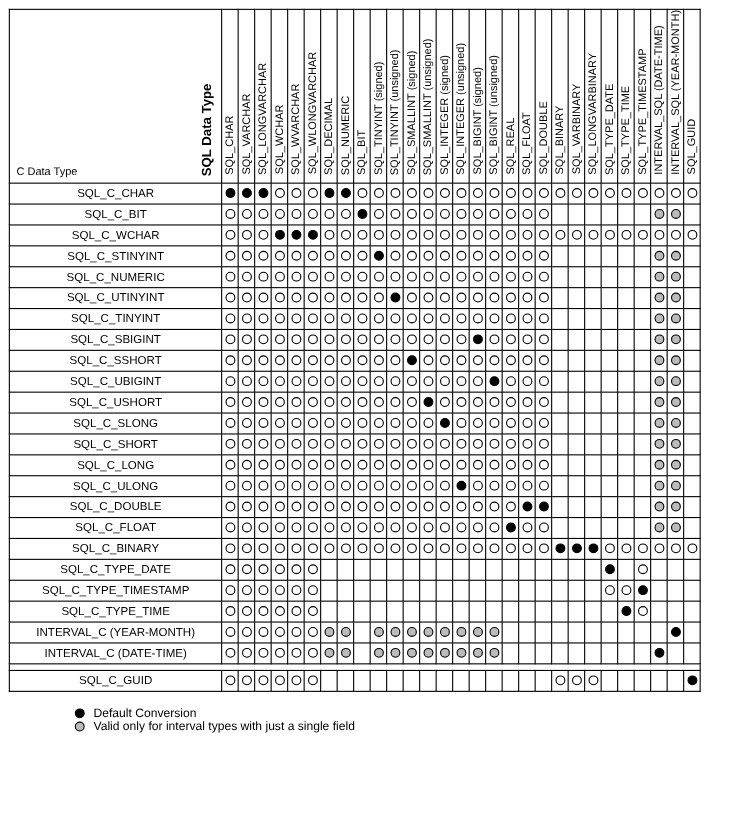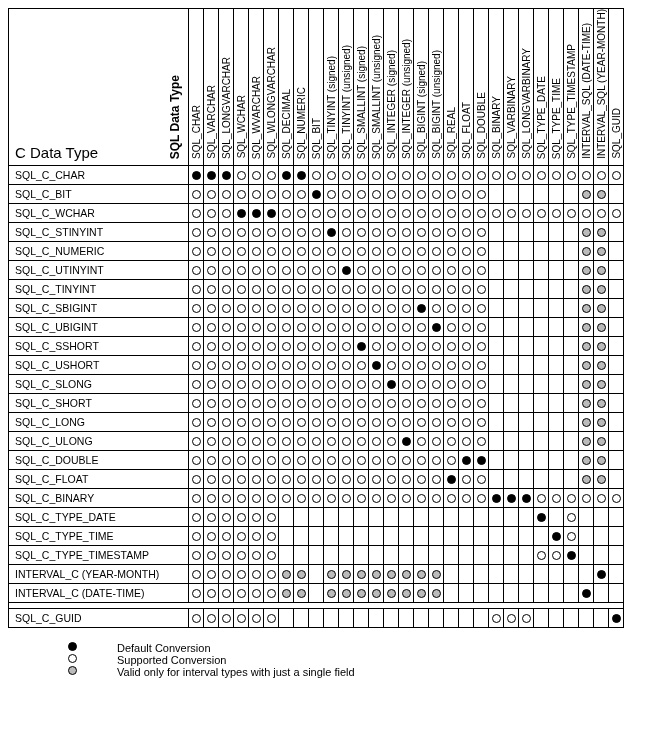--- a/index.html
+++ b/index.html
@@ -52,28 +52,28 @@
     writing-mode: vertical-rl;
     transform: rotate(180deg);
     font-weight: bold;
     font-size: 12px;
     position: absolute;
     right: 6px;
     bottom: 6px;
   }
   th.corner .c-label {
     font-weight: normal;
-    font-size: 15px;
+    font-size: 10px;
     position: absolute;
     left: 6px;
     bottom: 4px;
   }
   td.rowhead {
-    text-align: left;
-    padding: 2px 6px;
+    text-align: center;
+    padding: 2px 24px;
     font-size: 10.5px;
     white-space: nowrap;
     height: 19px;
   }
   tr.gap td {
     height: 6px;
     border-left: 1px solid #000;
     border-right: 1px solid #000;
     border-top: 1px solid #000;
     border-bottom: 1px solid #000;
@@ -91,22 +91,21 @@
   .mark.S { background: #fff; }
   .mark.V { background: #bbb; }
   .legend {
     margin-top: 14px;
     margin-left: 60px;
     font-size: 11px;
   }
   .legend div {
     margin: 0 0;
     display: flex;
-    align-items: flex-start;
-    gap: 32px;
+    align-items: center;
   }
   .legend .mark {
     margin-right: 8px;
     flex: 0 0 auto;
   }
 </style>
 </head>
 <body>
 
 <table>
@@ -398,20 +397,52 @@
         <td class="cell"></td>
         <td class="cell"></td>
         <td class="cell"></td>
         <td class="cell"></td>
         <td class="cell"></td>
         <td class="cell"><span class="mark V"></span></td>
         <td class="cell"><span class="mark V"></span></td>
         <td class="cell"></td>
       </tr>
       <tr>
+        <td class="rowhead">SQL_C_SSHORT</td>
+        <td class="cell"><span class="mark S"></span></td>
+        <td class="cell"><span class="mark S"></span></td>
+        <td class="cell"><span class="mark S"></span></td>
+        <td class="cell"><span class="mark S"></span></td>
+        <td class="cell"><span class="mark S"></span></td>
+        <td class="cell"><span class="mark S"></span></td>
+        <td class="cell"><span class="mark S"></span></td>
+        <td class="cell"><span class="mark S"></span></td>
+        <td class="cell"><span class="mark S"></span></td>
+        <td class="cell"><span class="mark S"></span></td>
+        <td class="cell"><span class="mark S"></span></td>
+        <td class="cell"><span class="mark D"></span></td>
+        <td class="cell"><span class="mark S"></span></td>
+        <td class="cell"><span class="mark S"></span></td>
+        <td class="cell"><span class="mark S"></span></td>
+        <td class="cell"><span class="mark S"></span></td>
+        <td class="cell"><span class="mark S"></span></td>
+        <td class="cell"><span class="mark S"></span></td>
+        <td class="cell"><span class="mark S"></span></td>
+        <td class="cell"><span class="mark S"></span></td>
+        <td class="cell"></td>
+        <td class="cell"></td>
+        <td class="cell"></td>
+        <td class="cell"></td>
+        <td class="cell"></td>
+        <td class="cell"></td>
+        <td class="cell"><span class="mark V"></span></td>
+        <td class="cell"><span class="mark V"></span></td>
+        <td class="cell"></td>
+      </tr>
+      <tr>
         <td class="rowhead">SQL_C_UBIGINT</td>
         <td class="cell"><span class="mark S"></span></td>
         <td class="cell"><span class="mark S"></span></td>
         <td class="cell"><span class="mark S"></span></td>
         <td class="cell"><span class="mark S"></span></td>
         <td class="cell"><span class="mark S"></span></td>
         <td class="cell"><span class="mark S"></span></td>
         <td class="cell"><span class="mark S"></span></td>
         <td class="cell"><span class="mark S"></span></td>
         <td class="cell"><span class="mark S"></span></td>
@@ -430,52 +461,20 @@
         <td class="cell"></td>
         <td class="cell"></td>
         <td class="cell"></td>
         <td class="cell"></td>
         <td class="cell"></td>
         <td class="cell"><span class="mark V"></span></td>
         <td class="cell"><span class="mark V"></span></td>
         <td class="cell"></td>
       </tr>
       <tr>
-        <td class="rowhead">SQL_C_SSHORT</td>
-        <td class="cell"><span class="mark S"></span></td>
-        <td class="cell"><span class="mark S"></span></td>
-        <td class="cell"><span class="mark S"></span></td>
-        <td class="cell"><span class="mark S"></span></td>
-        <td class="cell"><span class="mark S"></span></td>
-        <td class="cell"><span class="mark S"></span></td>
-        <td class="cell"><span class="mark S"></span></td>
-        <td class="cell"><span class="mark S"></span></td>
-        <td class="cell"><span class="mark S"></span></td>
-        <td class="cell"><span class="mark S"></span></td>
-        <td class="cell"><span class="mark S"></span></td>
-        <td class="cell"><span class="mark D"></span></td>
-        <td class="cell"><span class="mark S"></span></td>
-        <td class="cell"><span class="mark S"></span></td>
-        <td class="cell"><span class="mark S"></span></td>
-        <td class="cell"><span class="mark S"></span></td>
-        <td class="cell"><span class="mark S"></span></td>
-        <td class="cell"><span class="mark S"></span></td>
-        <td class="cell"><span class="mark S"></span></td>
-        <td class="cell"><span class="mark S"></span></td>
-        <td class="cell"></td>
-        <td class="cell"></td>
-        <td class="cell"></td>
-        <td class="cell"></td>
-        <td class="cell"></td>
-        <td class="cell"></td>
-        <td class="cell"><span class="mark V"></span></td>
-        <td class="cell"><span class="mark V"></span></td>
-        <td class="cell"></td>
-      </tr>
-      <tr>
         <td class="rowhead">SQL_C_USHORT</td>
         <td class="cell"><span class="mark S"></span></td>
         <td class="cell"><span class="mark S"></span></td>
         <td class="cell"><span class="mark S"></span></td>
         <td class="cell"><span class="mark S"></span></td>
         <td class="cell"><span class="mark S"></span></td>
         <td class="cell"><span class="mark S"></span></td>
         <td class="cell"><span class="mark S"></span></td>
         <td class="cell"><span class="mark S"></span></td>
         <td class="cell"><span class="mark S"></span></td>
@@ -750,20 +749,52 @@
         <td class="cell"></td>
         <td class="cell"></td>
         <td class="cell"><span class="mark D"></span></td>
         <td class="cell"></td>
         <td class="cell"><span class="mark S"></span></td>
         <td class="cell"></td>
         <td class="cell"></td>
         <td class="cell"></td>
       </tr>
       <tr>
+        <td class="rowhead">SQL_C_TYPE_TIMESTAMP</td>
+        <td class="cell"><span class="mark S"></span></td>
+        <td class="cell"><span class="mark S"></span></td>
+        <td class="cell"><span class="mark S"></span></td>
+        <td class="cell"><span class="mark S"></span></td>
+        <td class="cell"><span class="mark S"></span></td>
+        <td class="cell"><span class="mark S"></span></td>
+        <td class="cell"></td>
+        <td class="cell"></td>
+        <td class="cell"></td>
+        <td class="cell"></td>
+        <td class="cell"></td>
+        <td class="cell"></td>
+        <td class="cell"></td>
+        <td class="cell"></td>
+        <td class="cell"></td>
+        <td class="cell"></td>
+        <td class="cell"></td>
+        <td class="cell"></td>
+        <td class="cell"></td>
+        <td class="cell"></td>
+        <td class="cell"></td>
+        <td class="cell"></td>
+        <td class="cell"></td>
+        <td class="cell"><span class="mark S"></span></td>
+        <td class="cell"><span class="mark S"></span></td>
+        <td class="cell"><span class="mark D"></span></td>
+        <td class="cell"></td>
+        <td class="cell"></td>
+        <td class="cell"></td>
+      </tr>
+      <tr>
         <td class="rowhead">SQL_C_TYPE_TIME</td>
         <td class="cell"><span class="mark S"></span></td>
         <td class="cell"><span class="mark S"></span></td>
         <td class="cell"><span class="mark S"></span></td>
         <td class="cell"><span class="mark S"></span></td>
         <td class="cell"><span class="mark S"></span></td>
         <td class="cell"><span class="mark S"></span></td>
         <td class="cell"></td>
         <td class="cell"></td>
         <td class="cell"></td>
@@ -777,52 +808,20 @@
         <td class="cell"></td>
         <td class="cell"></td>
         <td class="cell"></td>
         <td class="cell"></td>
         <td class="cell"></td>
         <td class="cell"></td>
         <td class="cell"></td>
         <td class="cell"></td>
         <td class="cell"><span class="mark D"></span></td>
         <td class="cell"><span class="mark S"></span></td>
-        <td class="cell"></td>
-        <td class="cell"></td>
-        <td class="cell"></td>
-      </tr>
-      <tr>
-        <td class="rowhead">SQL_C_TYPE_TIMESTAMP</td>
-        <td class="cell"><span class="mark S"></span></td>
-        <td class="cell"><span class="mark S"></span></td>
-        <td class="cell"><span class="mark S"></span></td>
-        <td class="cell"><span class="mark S"></span></td>
-        <td class="cell"><span class="mark S"></span></td>
-        <td class="cell"><span class="mark S"></span></td>
-        <td class="cell"></td>
-        <td class="cell"></td>
-        <td class="cell"></td>
-        <td class="cell"></td>
-        <td class="cell"></td>
-        <td class="cell"></td>
-        <td class="cell"></td>
-        <td class="cell"></td>
-        <td class="cell"></td>
-        <td class="cell"></td>
-        <td class="cell"></td>
-        <td class="cell"></td>
-        <td class="cell"></td>
-        <td class="cell"></td>
-        <td class="cell"></td>
-        <td class="cell"></td>
-        <td class="cell"></td>
-        <td class="cell"><span class="mark S"></span></td>
-        <td class="cell"><span class="mark S"></span></td>
-        <td class="cell"><span class="mark D"></span></td>
         <td class="cell"></td>
         <td class="cell"></td>
         <td class="cell"></td>
       </tr>
       <tr>
         <td class="rowhead">INTERVAL_C (YEAR-MONTH)</td>
         <td class="cell"><span class="mark S"></span></td>
         <td class="cell"><span class="mark S"></span></td>
         <td class="cell"><span class="mark S"></span></td>
         <td class="cell"><span class="mark S"></span></td>
@@ -921,20 +920,16 @@
       </tr>
     </tbody>
 </table>
 
 <div class="legend">
   <div>
     <span class="mark D"></span>
     <span>Default Conversion</span>
   </div>
   <div>
-    <span class="mark S"></span>
-    <span>Supported Conversion</span>
-  </div>
-  <div>
     <span class="mark V"></span>
     <span>Valid only for interval types with just a single field</span>
   </div>
 </div>
 
 </body></html>

